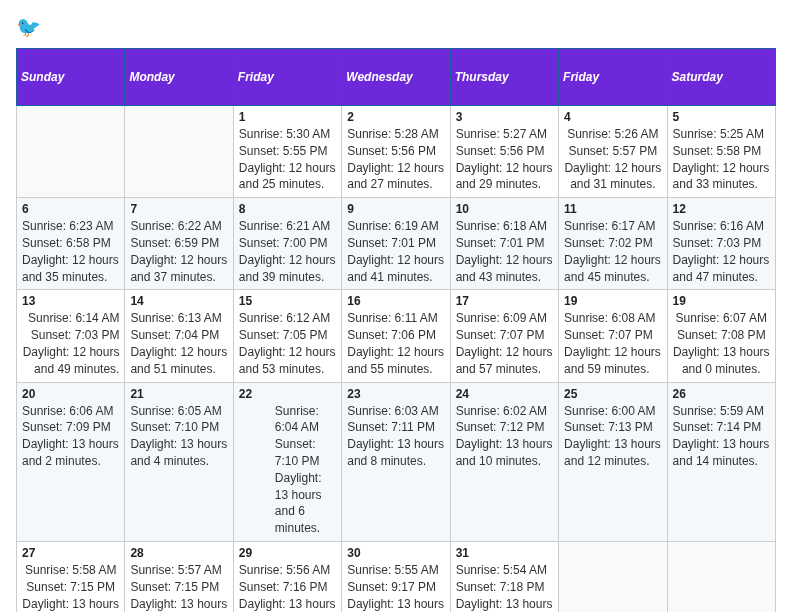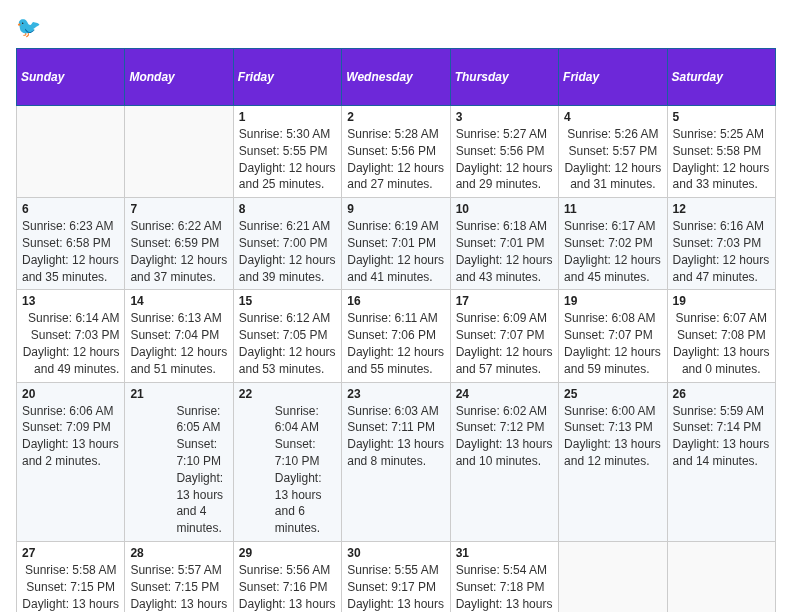--- a/index.html
+++ b/index.html
@@ -272,21 +272,21 @@
         <tr>
           <td>
             <div class="day-num">20</div>
             <div class="day-info" style="white-space: pre-line;">Sunrise: 6:06 AM
 Sunset: 7:09 PM
 Daylight: 13 hours
 and 2 minutes.</div>
           </td>
           <td>
             <div class="day-num">21</div>
-            <div class="day-info" style="white-space: pre-line; margin-left: 46px;">Sunrise: 6:05 AM
+            <div class="day-info" style="white-space: pre-line;">Sunrise: 6:05 AM
 Sunset: 7:10 PM
 Daylight: 13 hours
 and 4 minutes.</div>
           </td>
           <td>
             <div class="day-num">22</div>
             <div class="day-info" style="white-space: pre-line; margin-left: 36px;">Sunrise: 6:04 AM
 Sunset: 7:10 PM
 Daylight: 13 hours
 and 6 minutes.</div>

